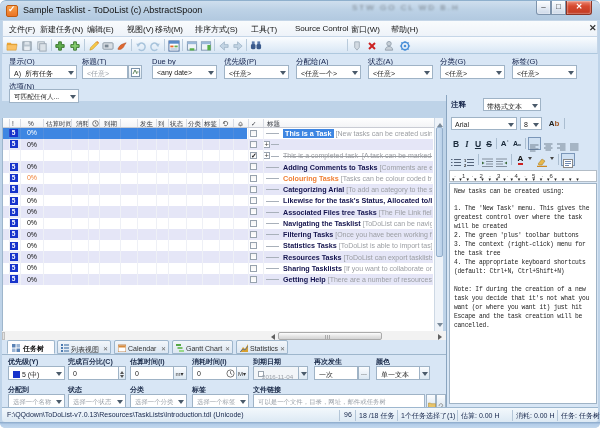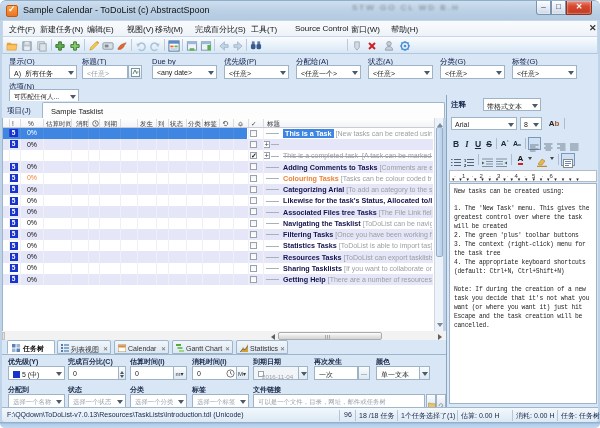--- a/index.html
+++ b/index.html
@@ -82,39 +82,39 @@
 .nc .ar{position:absolute;right:2px;top:4.5px;width:0;height:0;border:3px solid transparent;border-top:4px solid #4a5a6a}
 .nbtn{position:absolute;height:13px;font-weight:bold;color:#1a2a3a;text-align:center}
 .nsep{position:absolute;width:1px;height:11px;background:#aabdd0}
 #ruler{position:absolute;left:2px;top:75px;width:148px;height:12px;background:#fff;border:1px solid #b2bcc6;font-size:6px;color:#333;overflow:hidden;white-space:nowrap}
 #ntext{position:absolute;left:2px;top:88px;width:148px;height:221px;background:#fff;border:1px solid #9fb3c6;overflow:hidden}
 #ntext pre{font-family:"Liberation Mono",monospace;font-size:6.3px;line-height:8.95px;color:#1c1c1c;margin:3.5px 0 0 4px;letter-spacing:-0.22px}
 </style></head><body>
 <div id="win">
 <div id="tbar">
       <div id="ticon"></div>
-      <div id="ttext">Sample Calendar - ToDoList (c) AbstractSpoon</div>
+      <div id="ttext">Sample Tasklist - ToDoList (c) AbstractSpoon</div>
       <div id="blur">STW GO CL WD B.H</div>
 <div class="cap" id="cmin">
         <div class="cg">–</div>
       </div>
       <div class="cap" id="cmax">
         <div class="cg">□</div>
       </div>
       <div class="cap" id="ccls">
         <div class="cg">✕</div>
       </div>
     </div>
 <div id="menu">
 <div class="mi" style="left:6px">文件(F)</div>
 <div class="mi" style="left:37px">新建任务(N)</div>
 <div class="mi" style="left:84px">编辑(E)</div>
 <div class="mi" style="left:124px">视图(V)</div>
 <div class="mi" style="left:152px">移动(M)</div>
-<div class="mi" style="left:192px">完成百分比(S)</div>
+<div class="mi" style="left:192px">排序方式(S)</div>
 <div class="mi" style="left:248px">工具(T)</div>
 <div class="mi" style="left:292px">Source Control</div>
 <div class="mi" style="left:348px">窗口(W)</div>
 <div class="mi" style="left:388px">帮助(H)</div>
 <div id="mx">✕</div>
 </div>
 <div id="tool">
 <svg class="ti" style="left:3px" viewBox="0 0 13 13">
         <path d="M1 3h4l1 1h6v2H1z" fill="#f0a530"></path>
         <path d="M1 5h11l-1 6H1z" fill="#fac165" stroke="#c88a20" stroke-width=".5"></path>
@@ -251,24 +251,20 @@
 <div class="combo" style="left:510px;top:11px;width:65px">
         <span>&lt;任意&gt;</span>
         <div class="ar"></div>
       </div>
 <div class="flab" style="left:7px;top:28px">选项(N)</div>
 <div class="combo" style="left:7px;top:35px;width:70px">
         <span style="font-size:6.6px;top:3.4px">可匹配任何人...</span>
         <div class="ar"></div>
       </div>
 </div>
-<div id="projrow">
-      <div class="flab" style="left:5px;top:5px">项目(J)</div>
-      <div id="ptab">Sample Tasklist</div>
-    </div>
 <div id="list">
 <div id="lhead">
 <div class="hc" style="left:9px">!</div>
 <div class="hc" style="left:25px">%</div>
 <div class="hc" style="left:43px">估算时间</div>
 <div class="hc" style="left:73px">消耗</div>
 <svg style="position:absolute;left:89px;top:1.5px" width="7" height="7" viewBox="0 0 8 8">
           <circle cx="4" cy="4" r="3.2" fill="none" stroke="#555" stroke-width=".9"></circle>
           <path d="M4 2v2l1.4.9" stroke="#555" fill="none" stroke-width=".8"></path>
         </svg>

